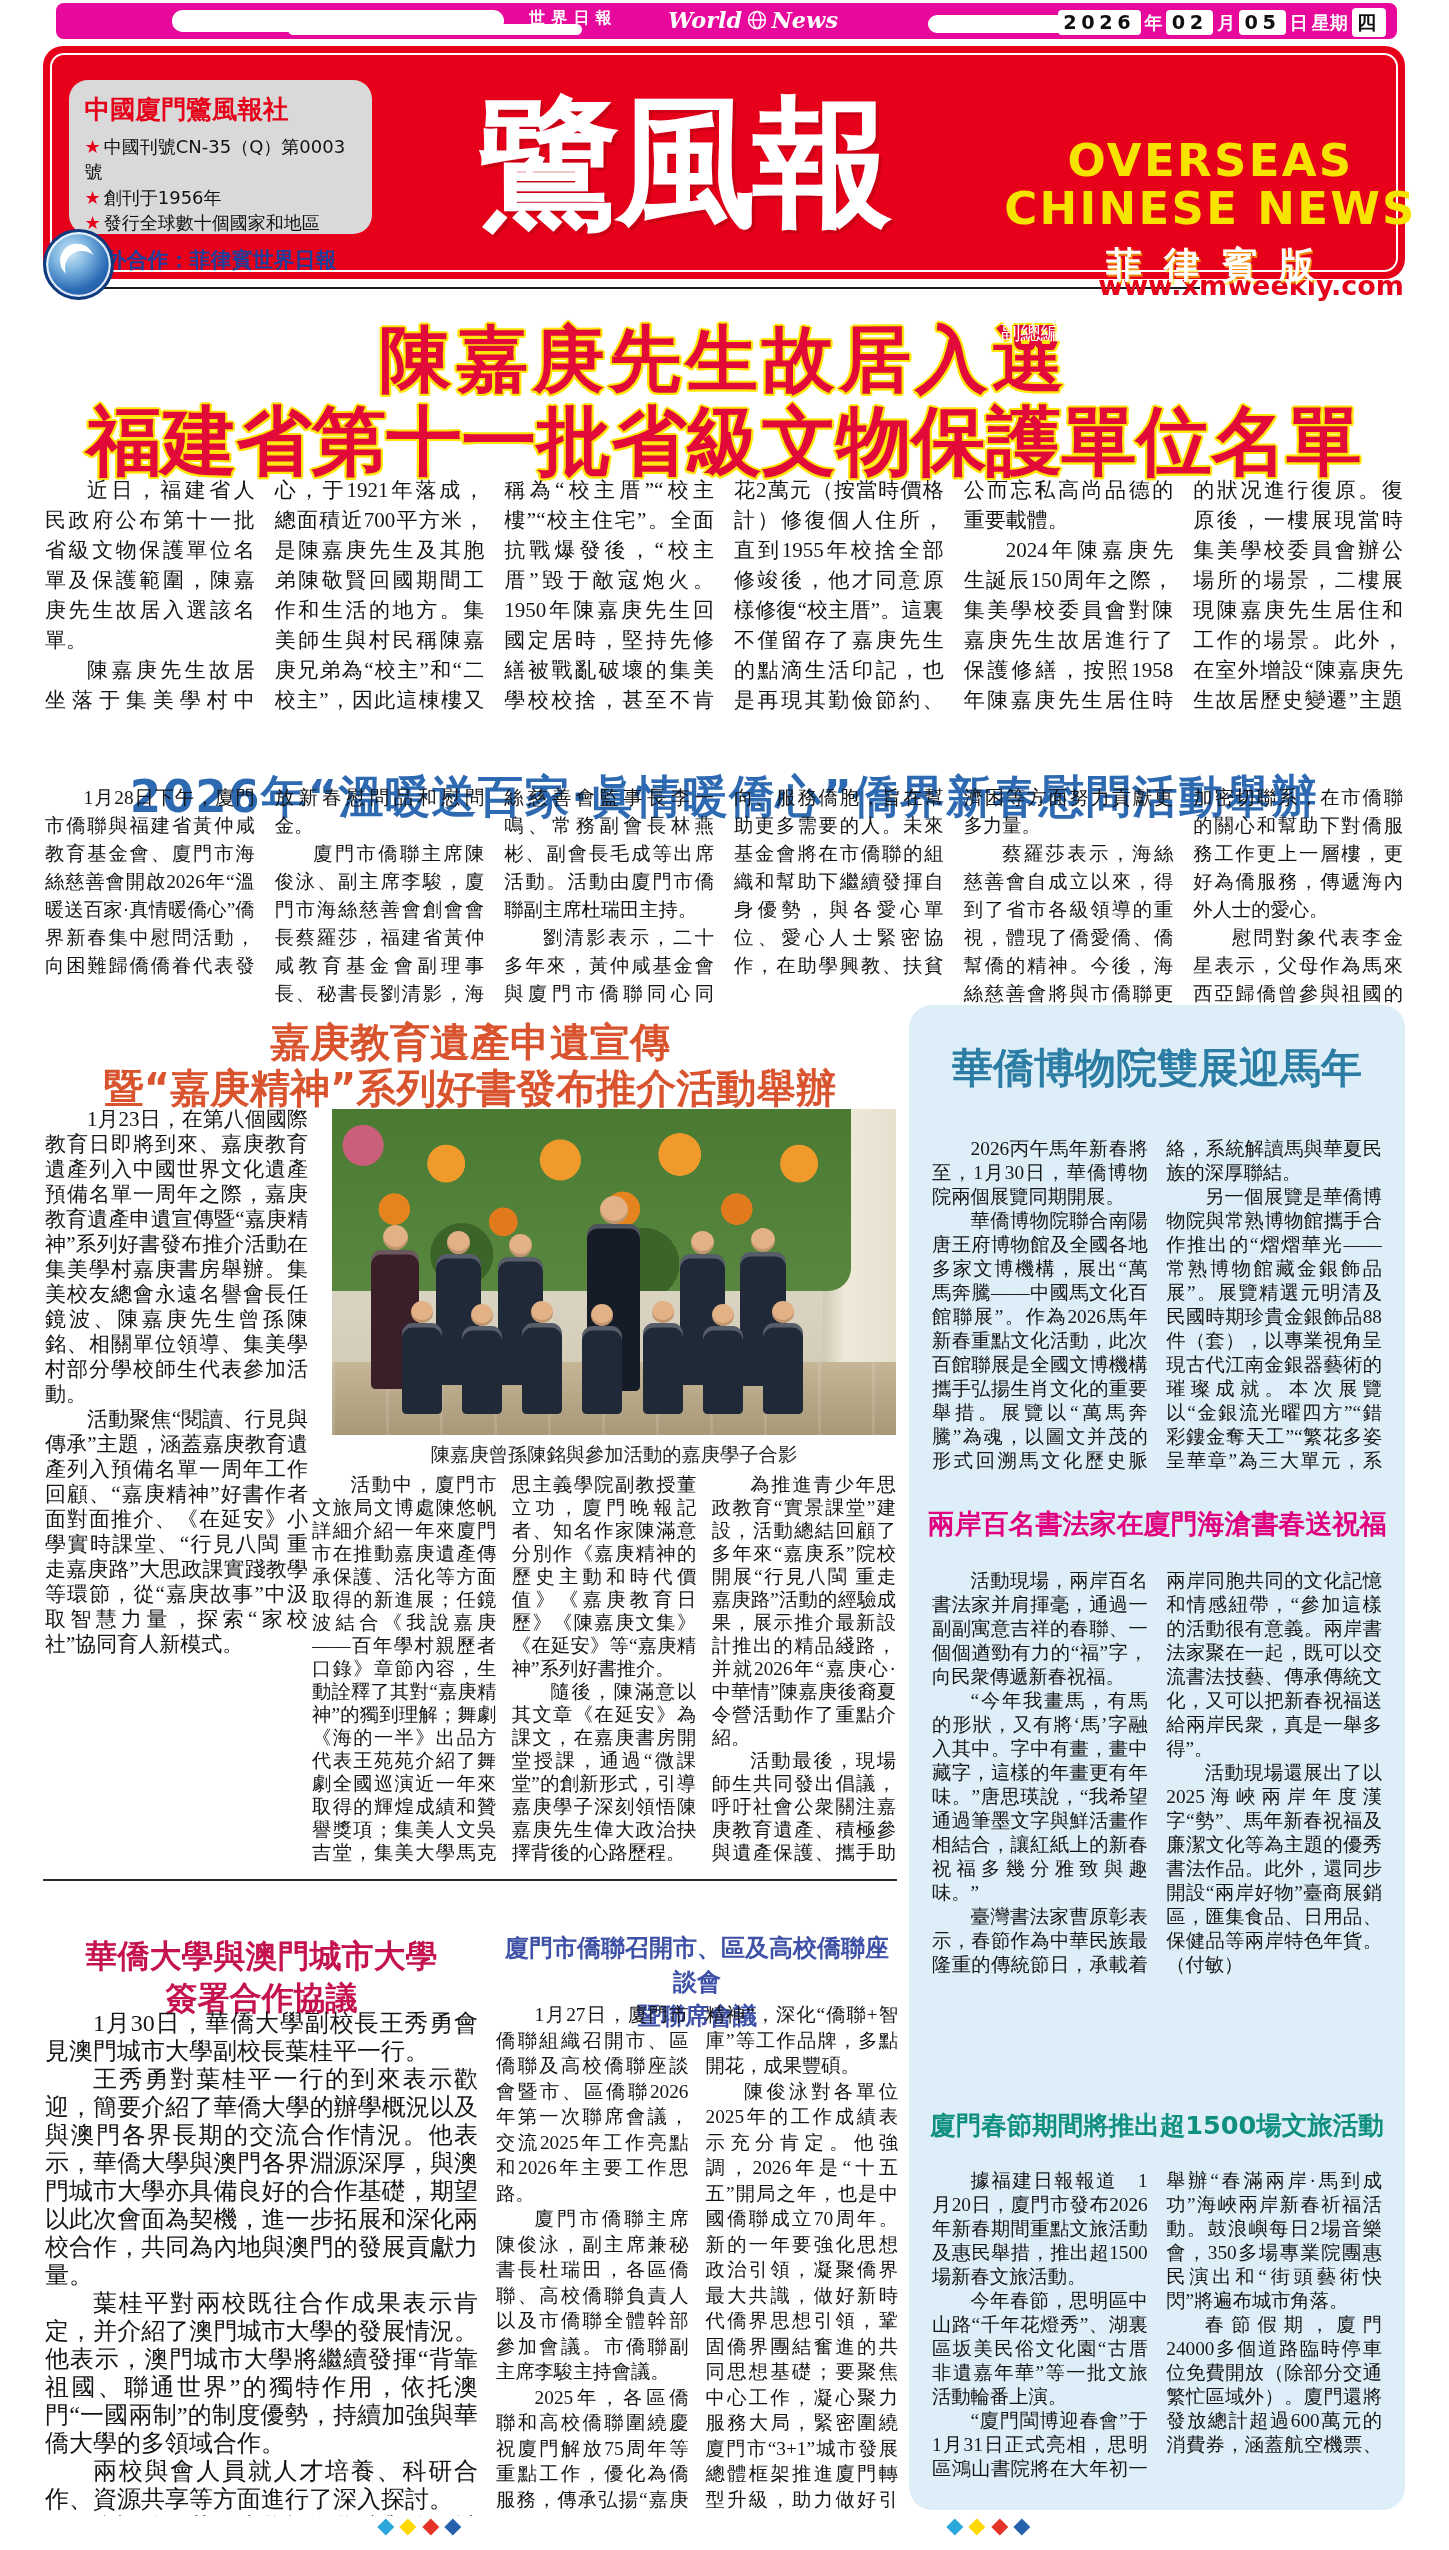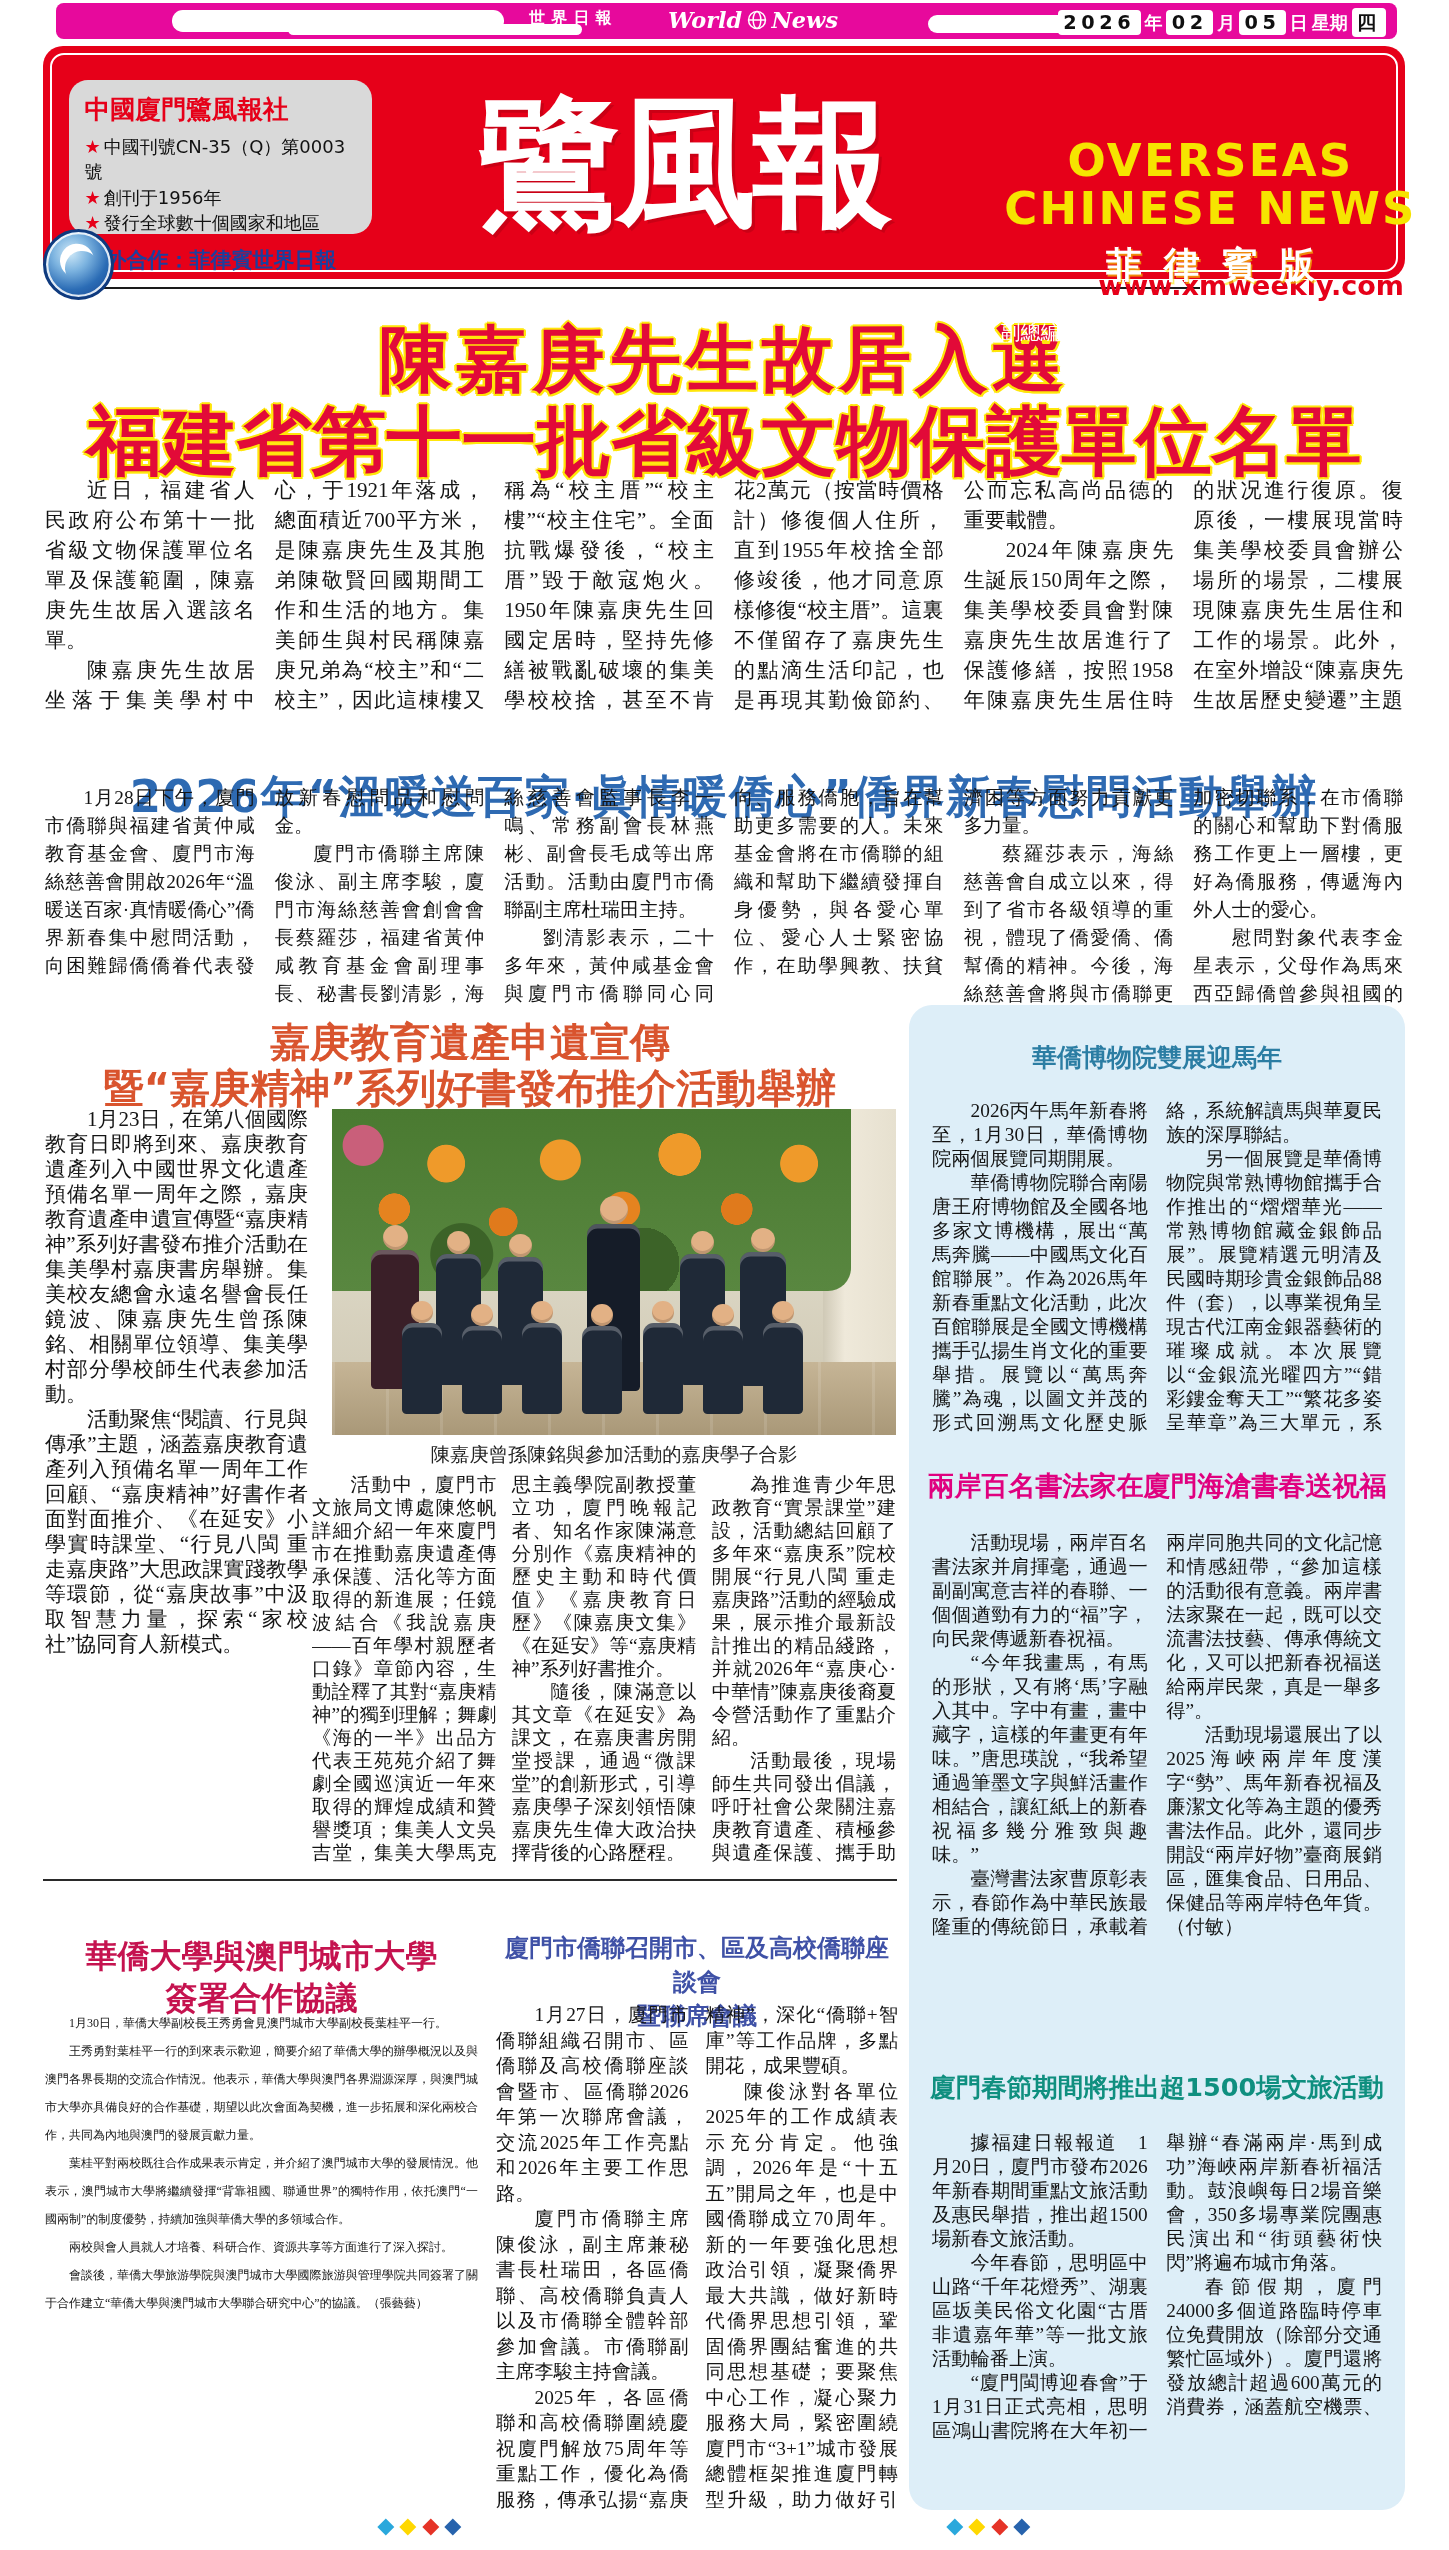--- a/index.html
+++ b/index.html
@@ -89,32 +89,32 @@
   .p-head{display:block;margin:0 auto;border-radius:50%;background:#e2b185;box-shadow:inset 0 -3.1px 0 rgba(0,0,0,.15);}
   .p-body{display:block;border-radius:10.8px 10.8px 4.6px 4.6px;background:#1f2937;box-shadow:inset 0 4.6px 0 rgba(255,255,255,.25);}
   #f-caption{position:absolute;left:332px;top:1441px;width:564px;text-align:center;font-size:19.3px;color:#222;}
   #f-cont{position:absolute;left:312px;top:1473px;width:584px;height:391px;column-count:3;column-gap:15.5px;
           font-size:19.3px;line-height:23px;}
   #divider2{position:absolute;left:43px;top:1879px;width:854px;height:2.3px;background:#2a2a2a;}
 
   
   #sidebar{position:absolute;left:909px;top:1005px;width:496px;height:1505px;background:#ddeef8;border-radius:23px;}
   .sb-title{text-align:center;font-weight:bold;}
-  #s1-title{margin-top:36px;color:#2b7da3;font-size:25px;}
+  #s1-title{margin-top:36px;color:#2b7da3;font-size:41px;}
   #s2-title{margin-top:20px;color:#e0007f;font-size:27px;}
   #s3-title{margin-top:20px;color:#0f8f7f;font-size:25.5px;}
   .sb-body{margin:10.8px 23px 0 23px;column-count:2;column-gap:18.5px;font-size:19.3px;line-height:24px;}
   #s1-body{height:349px;}
   #s2-body{height:519px;}
   #s3-body{height:325px;}
 
   
   #u-title{position:absolute;left:45px;top:1903px;width:433px;text-align:center;color:#c5134f;font-weight:bold;
            font-size:32px;line-height:42px;}
-  #u-body{position:absolute;left:45px;top:2009px;width:433px;height:507px;font-size:12px;line-height:28px;}
+  #u-body{position:absolute;left:45px;top:2009px;width:433px;height:507px;font-size:24px;line-height:28px;}
   #fd-title{position:absolute;left:496px;top:1907px;width:402px;text-align:center;color:#3f51a6;font-weight:bold;
             font-size:24px;line-height:34px;}
   #fd-body{position:absolute;left:496px;top:2002px;width:402px;height:515px;column-count:2;column-gap:17px;
            font-size:19.3px;line-height:25.5px;}
 
   
   .dia-cluster{position:absolute;top:2521px;display:flex;gap:10.8px;}
   #dia-left{left:380px;} #dia-right{left:949px;}
   .diamond{width:11.6px;height:11.6px;transform:rotate(45deg);display:inline-block;}
   .d-cyan{background:#2aa8dc;} .d-yellow{background:#ffd800;} .d-red{background:#e53327;} .d-blue{background:#2763ad;}

